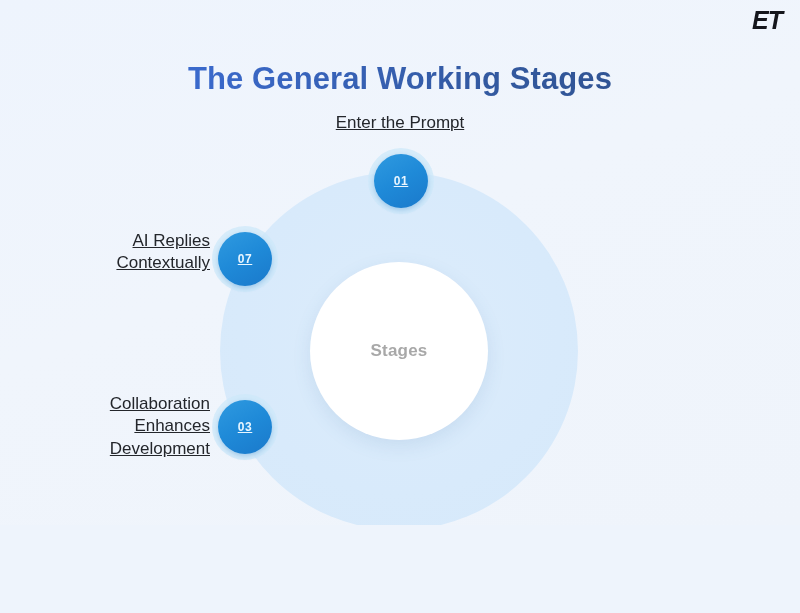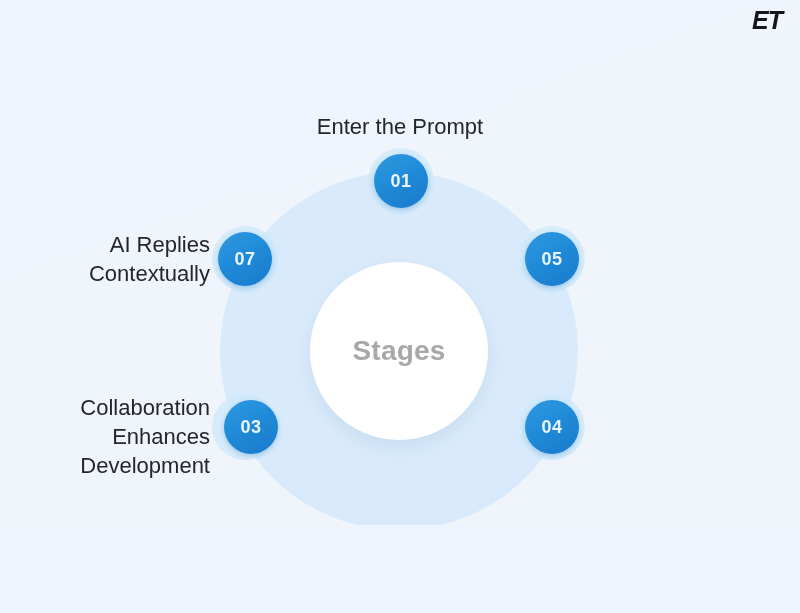--- a/index.html
+++ b/index.html
@@ -78,21 +78,21 @@
     margin-left: -89px;
     margin-top: -89px;
     border-radius: 50%;
     background: #ffffff;
     box-shadow: 0 6px 18px rgba(80, 120, 170, 0.13);
     display: flex;
     align-items: center;
     justify-content: center;
   }
   .wheel-hub-label {
-    font-size: 28px;
+    font-size: 17px;
     font-weight: bold;
     color: #a8a8a8;
     letter-spacing: 0.2px;
   }
 
   
   .step-node {
     position: absolute;
     width: 66px;
     height: 66px;
@@ -109,53 +109,56 @@
     height: 54px;
     border-radius: 50%;
     background: linear-gradient(150deg, #2f9ae0 0%, #1f8ad8 48%, #1a79cb 100%);
     display: flex;
     align-items: center;
     justify-content: center;
     box-shadow: 0 2px 5px rgba(26, 110, 190, 0.28);
   }
   .step-number {
     color: #e9f6ff;
-    font-size: 18px;
+    font-size: 12px;
     font-weight: bold;
     letter-spacing: 0.6px;
+    text-decoration: underline;
   }
 
   
   .node-01 { left: 401px; top: 181px; }
   .node-02 { left: 245px; top: 259px; }
-  .node-03 { left: 245px; top: 427px; justify-content: flex-end; }
+  .node-03 { left: 245px; top: 427px; }
   .node-04 { left: 552px; top: 427px; }
   .node-05 { left: 552px; top: 259px; }
 
   
   .step-label {
     position: absolute;
-    font-size: 22px;
+    font-size: 17px;
     line-height: 1.32;
     color: #23262b;
     white-space: pre-line;
+    text-decoration: underline;
   }
   .label-01 { left: 0;     top: 112px; width: 800px; text-align: center; }
   .label-02 { right: 590px; top: 230px; width: 230px; text-align: right; }
   .label-03 { right: 590px; top: 393px; width: 260px; text-align: right; }
   .label-04 { left: 601px;  top: 390px; width: 190px; text-align: left; }
   .label-05 { left: 601px;  top: 204px; width: 190px; text-align: left; }
 </style>
 </head>
 <body>
 
 <div id="canvas">
 
   <div class="brand-logo">ET</div>
 
+  <h1 class="page-title">The General Working Stages</h1>
 
   <div class="wheel">
     <div class="wheel-ring"></div>
     <div class="wheel-hub">
       <span class="wheel-hub-label">Stages</span>
     </div>
   </div>
 
   <div class="step-node node-01">
     <div class="step-badge">
@@ -174,25 +177,15 @@
 
   <div class="step-node node-03">
     <div class="step-badge">
       <span class="step-number">03</span>
     </div>
   </div>
   <div class="step-label label-03">Collaboration
 Enhances
 Development</div>
 
-  <div class="step-node node-04">
-    <div class="step-badge">
-      <span class="step-number">04</span>
-    </div>
-  </div>
 
-  <div class="step-node node-05">
-    <div class="step-badge">
-      <span class="step-number">05</span>
-    </div>
-  </div>
 
 </div>
 
 </body></html>

